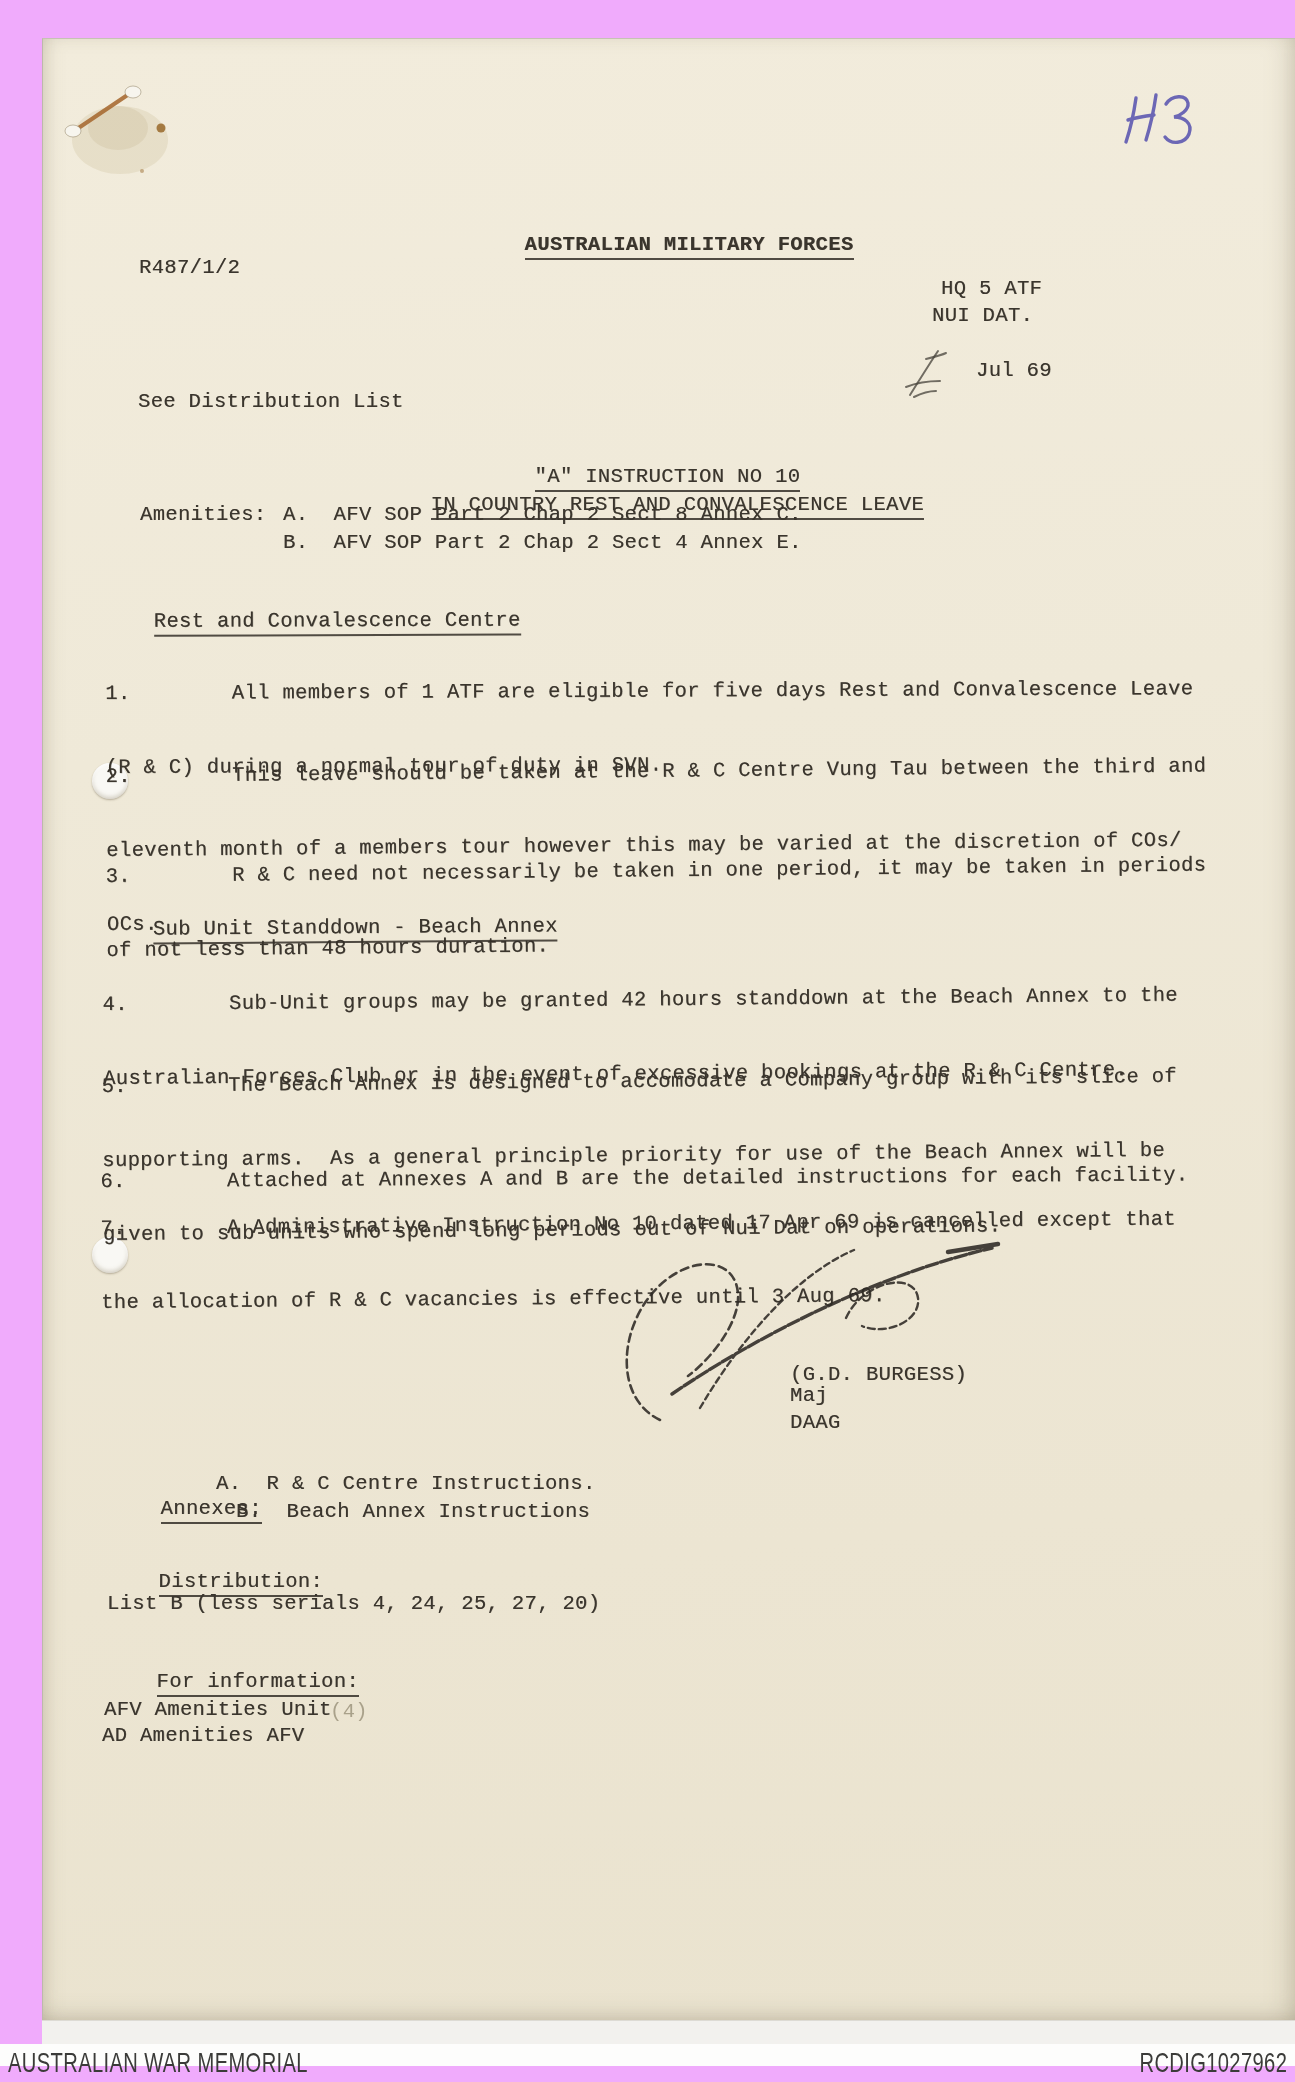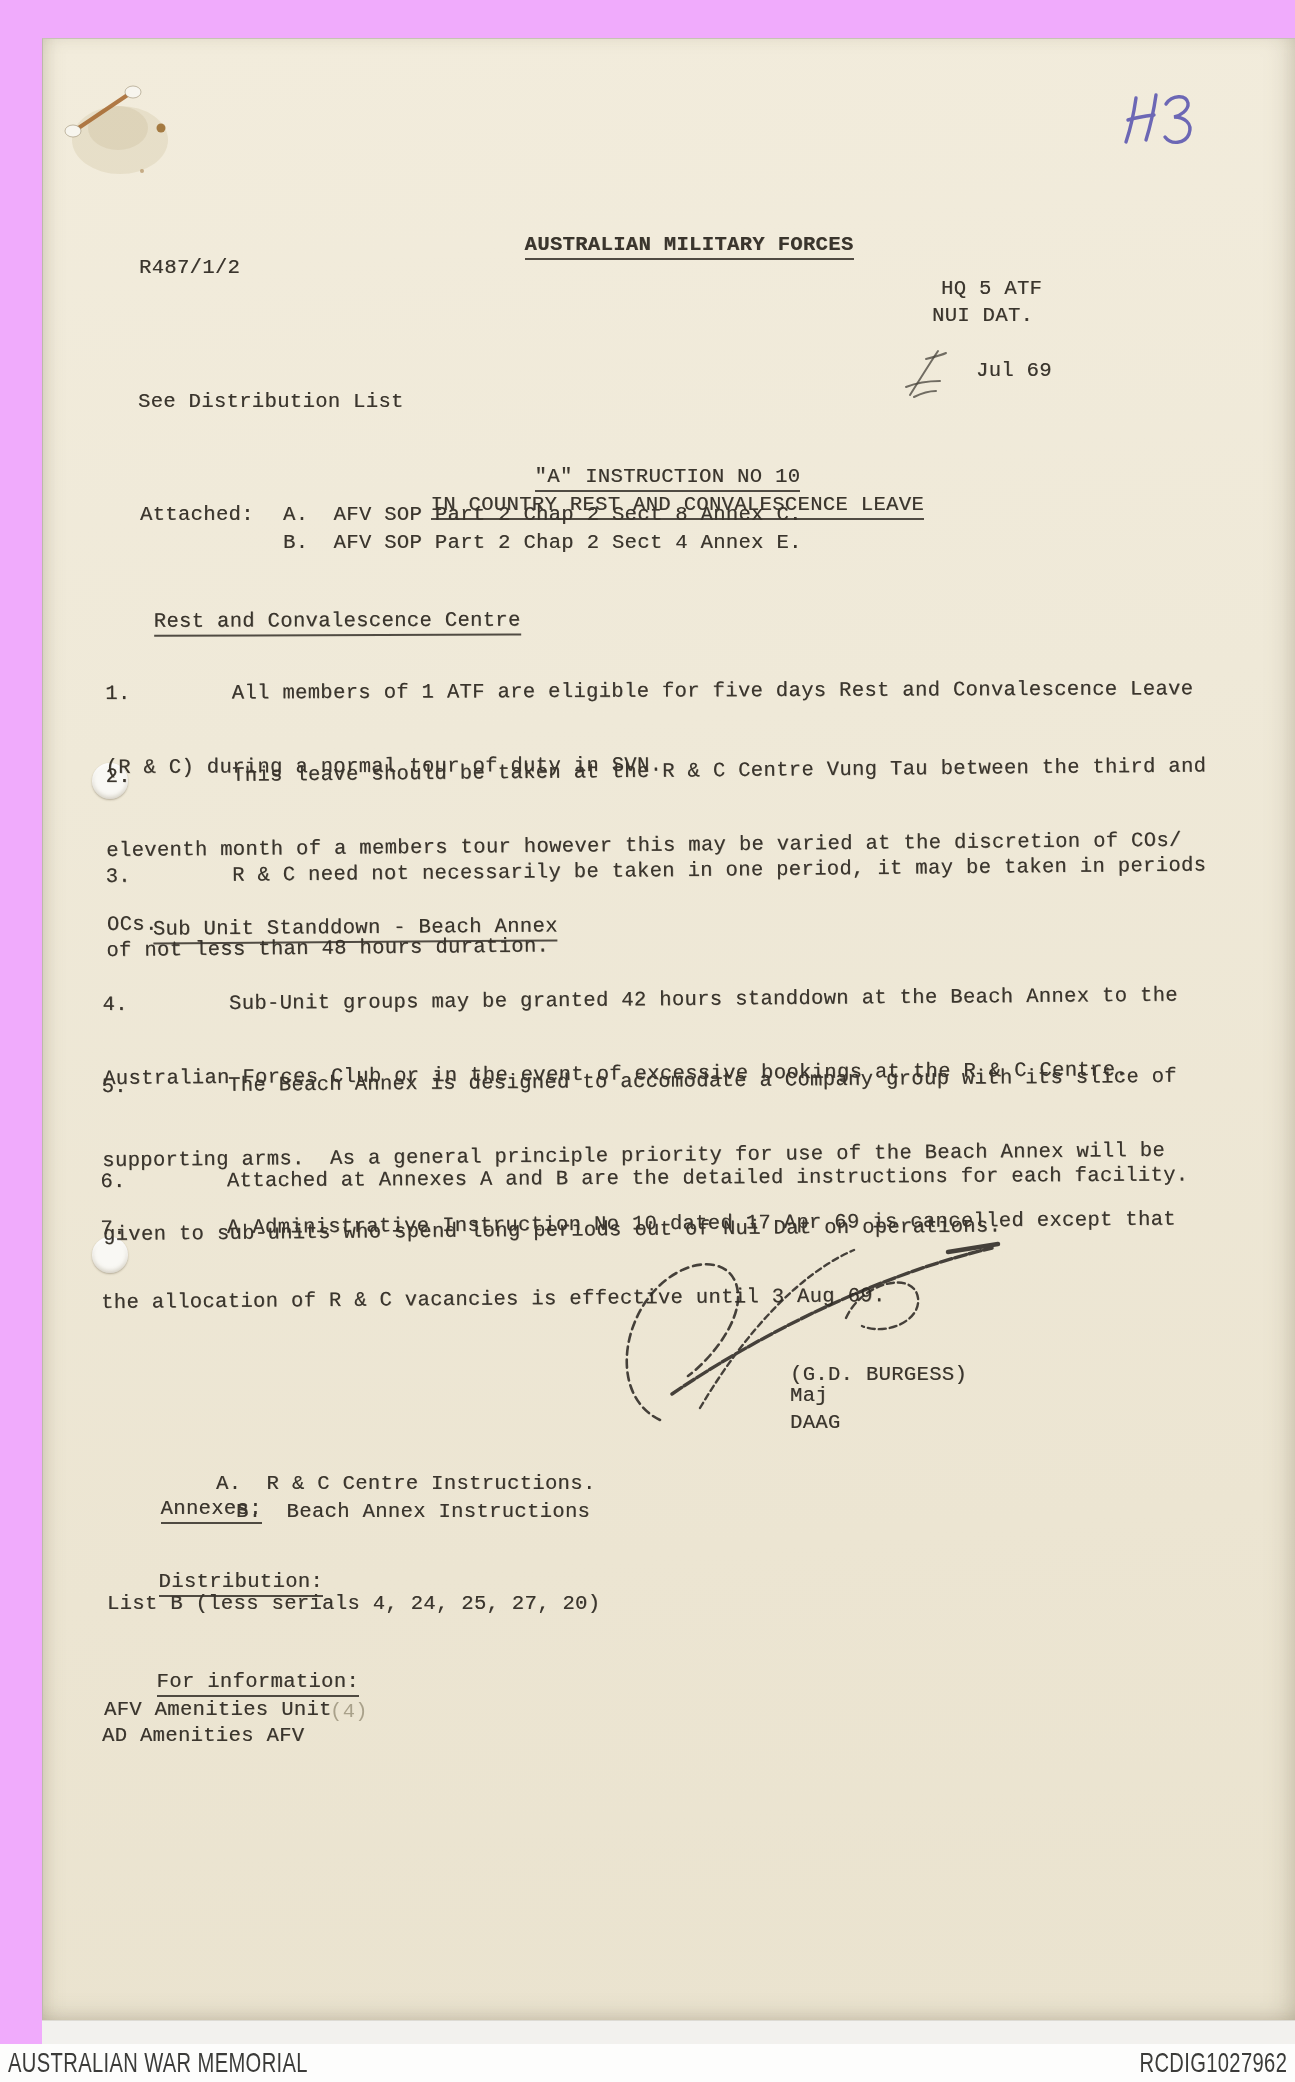--- a/index.html
+++ b/index.html
@@ -24,21 +24,21 @@
   }
   .para{transform-origin:left top;}
   .u{display:inline-block;border-bottom:2px solid rgba(52,47,40,.85);padding-bottom:1px;}
   .hole{
     position:absolute;width:36px;height:36px;border-radius:50%;
     background:#f9f8f4;
     box-shadow:0 1px 2px rgba(110,100,75,.45), inset 0 2px 3px rgba(255,255,255,.9), inset 0 -2px 4px rgba(140,130,100,.35);
   }
   .faint{color:rgba(115,105,80,.55);text-shadow:none;}
   #footerbar{
-    position:absolute;left:0;top:2044px;width:1295px;height:38px;background:#fdfdfc;
+    position:absolute;left:0;top:2044px;width:1295px;height:22px;background:#fdfdfc;
   }
   #graystrip{
     position:absolute;left:42px;top:2020px;width:1253px;height:24px;background:#f2f1ee;
     border-top:1px solid #dddbd4;
   }
   .footer-text{
     position:absolute;top:3px;font-size:28px;color:#3b3b39;letter-spacing:.5px;
     font-family:"Liberation Sans",sans-serif;font-weight:400;
   }
   .condensed-l{transform:scaleX(.72);transform-origin:left center;}
@@ -93,21 +93,21 @@
 
   <div class="mono" style="left:138px;top:390px;">See Distribution List</div>
 
   <div class="mono" style="left:484px;top:440px;">
     <span class="u">"A" INSTRUCTION NO 10</span>
   </div>
   <div class="mono" style="left:380px;top:468px;">
     <span class="u">IN COUNTRY REST AND CONVALESCENCE LEAVE</span>
   </div>
 
-  <div class="mono" style="left:140px;top:503px;">Attached:</div>
+  <div class="mono" style="left:140px;top:503px;">Amenities:</div>
   <div class="mono" style="left:283px;top:503px;">A.  AFV SOP Part 2 Chap 2 Sect 8 Annex C.</div>
   <div class="mono" style="left:283px;top:531px;">B.  AFV SOP Part 2 Chap 2 Sect 4 Annex E.</div>
 
   <div class="mono para" style="left:103px;top:585px;transform:rotate(-0.2deg);">
     <span class="u">Rest and Convalescence Centre</span>
   </div>
 
   <div class="mono para" style="left:105px;top:633px;transform:rotate(-0.25deg);">
     <div>1.        All members of 1 ATF are eligible for five days Rest and Convalescence Leave</div>
     <div>(R &amp; C) during a normal tour of duty in SVN.</div>

